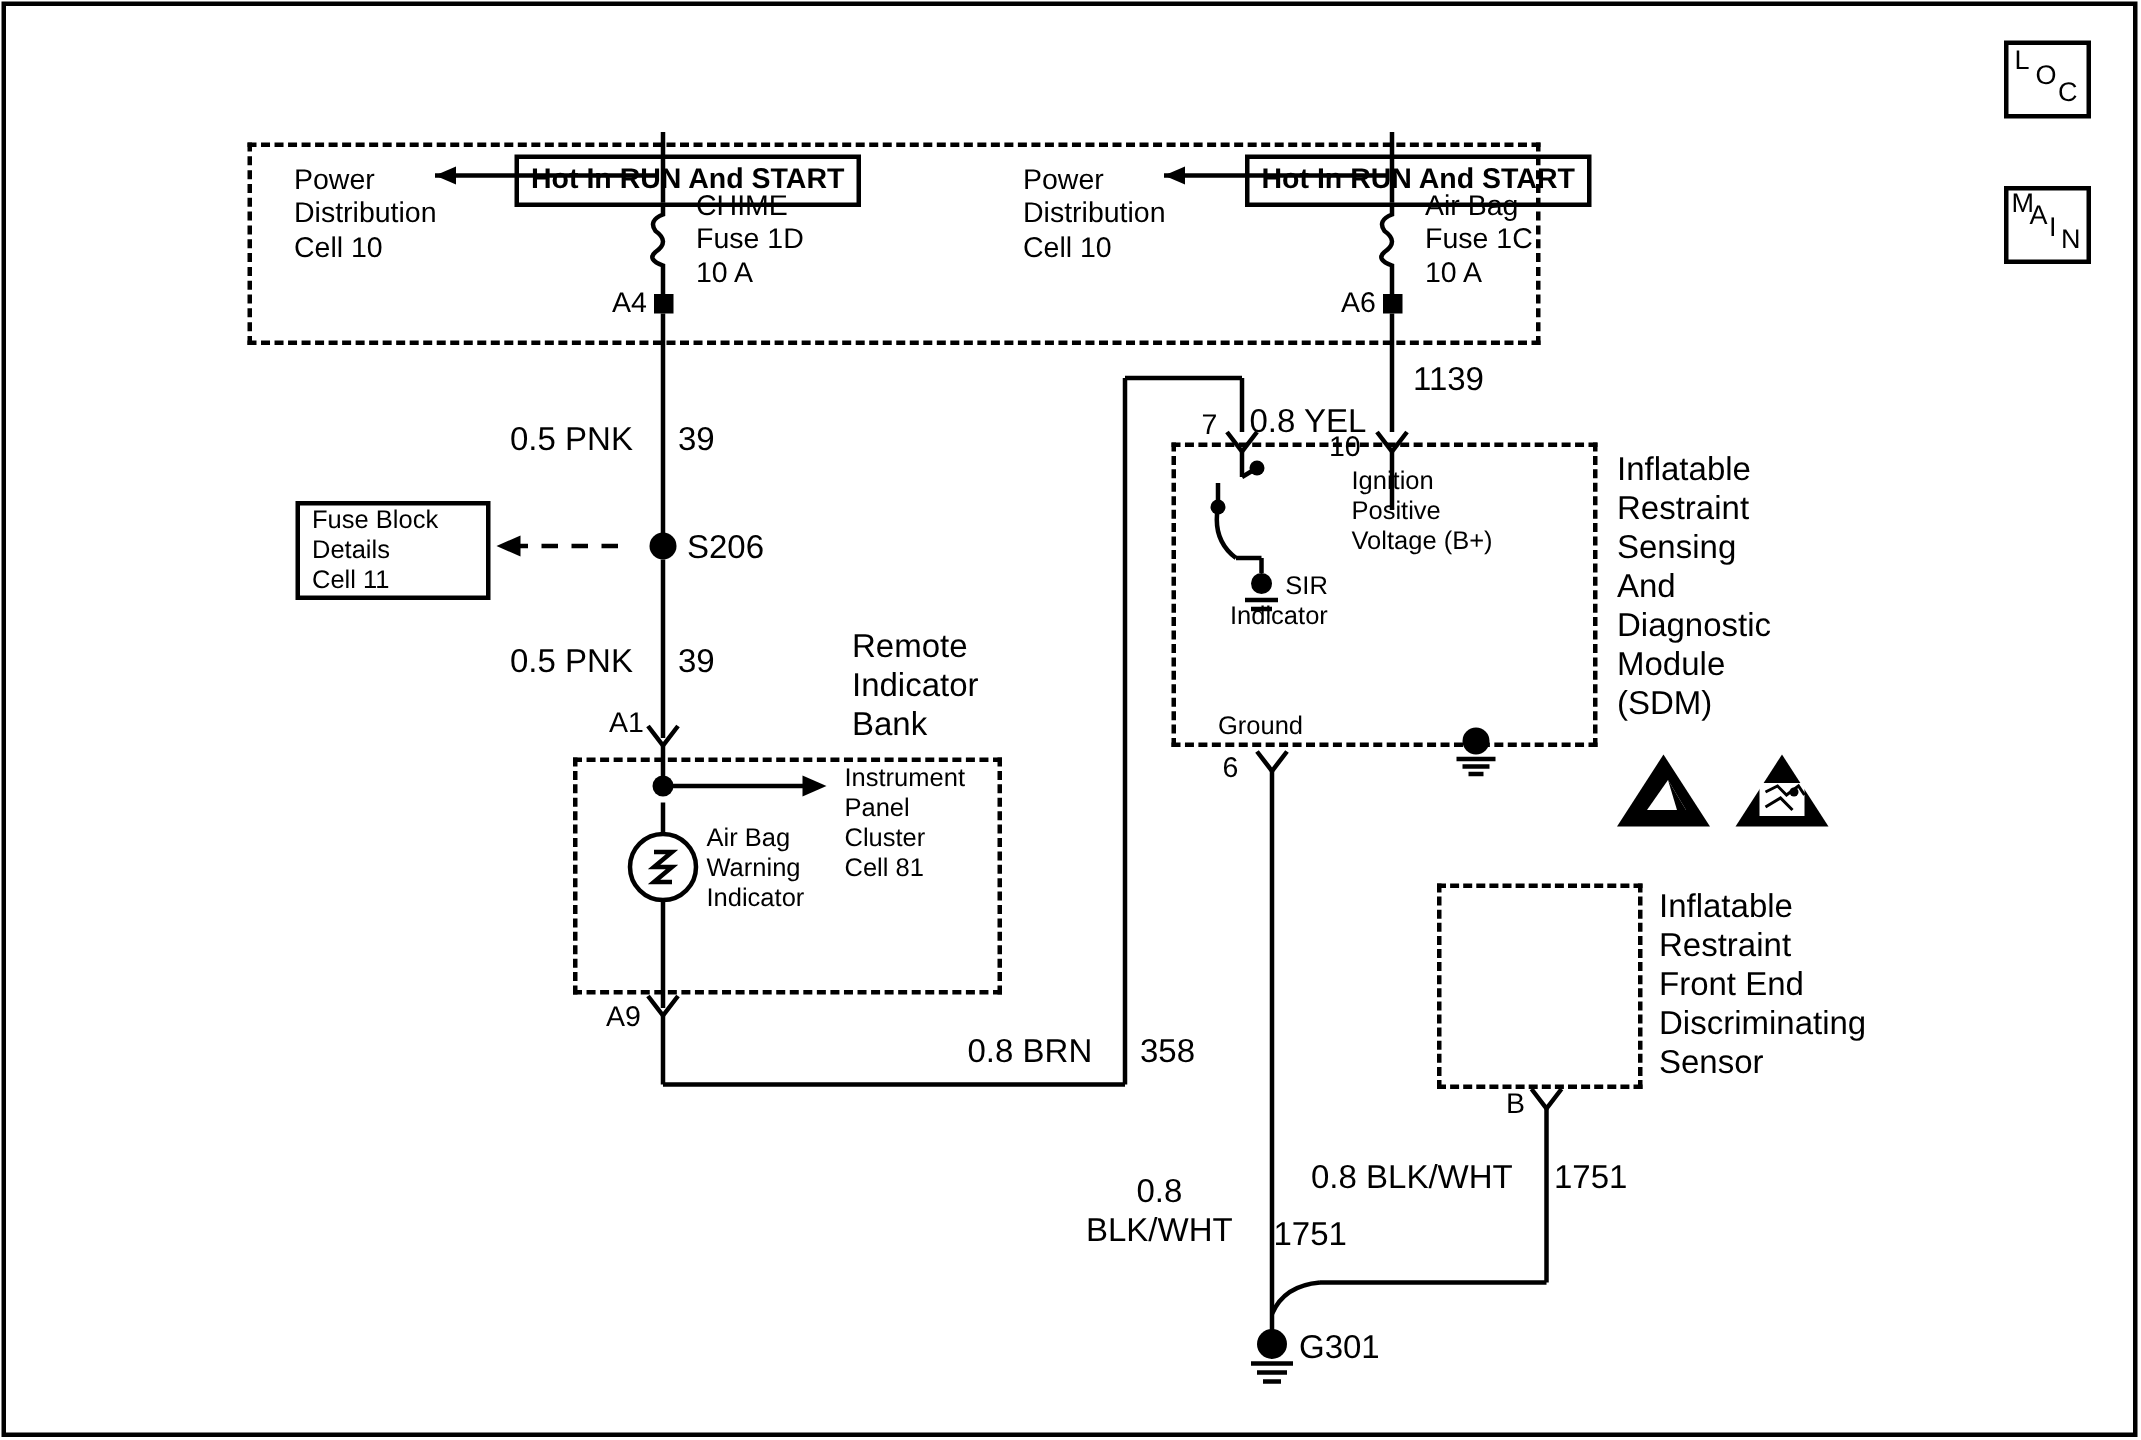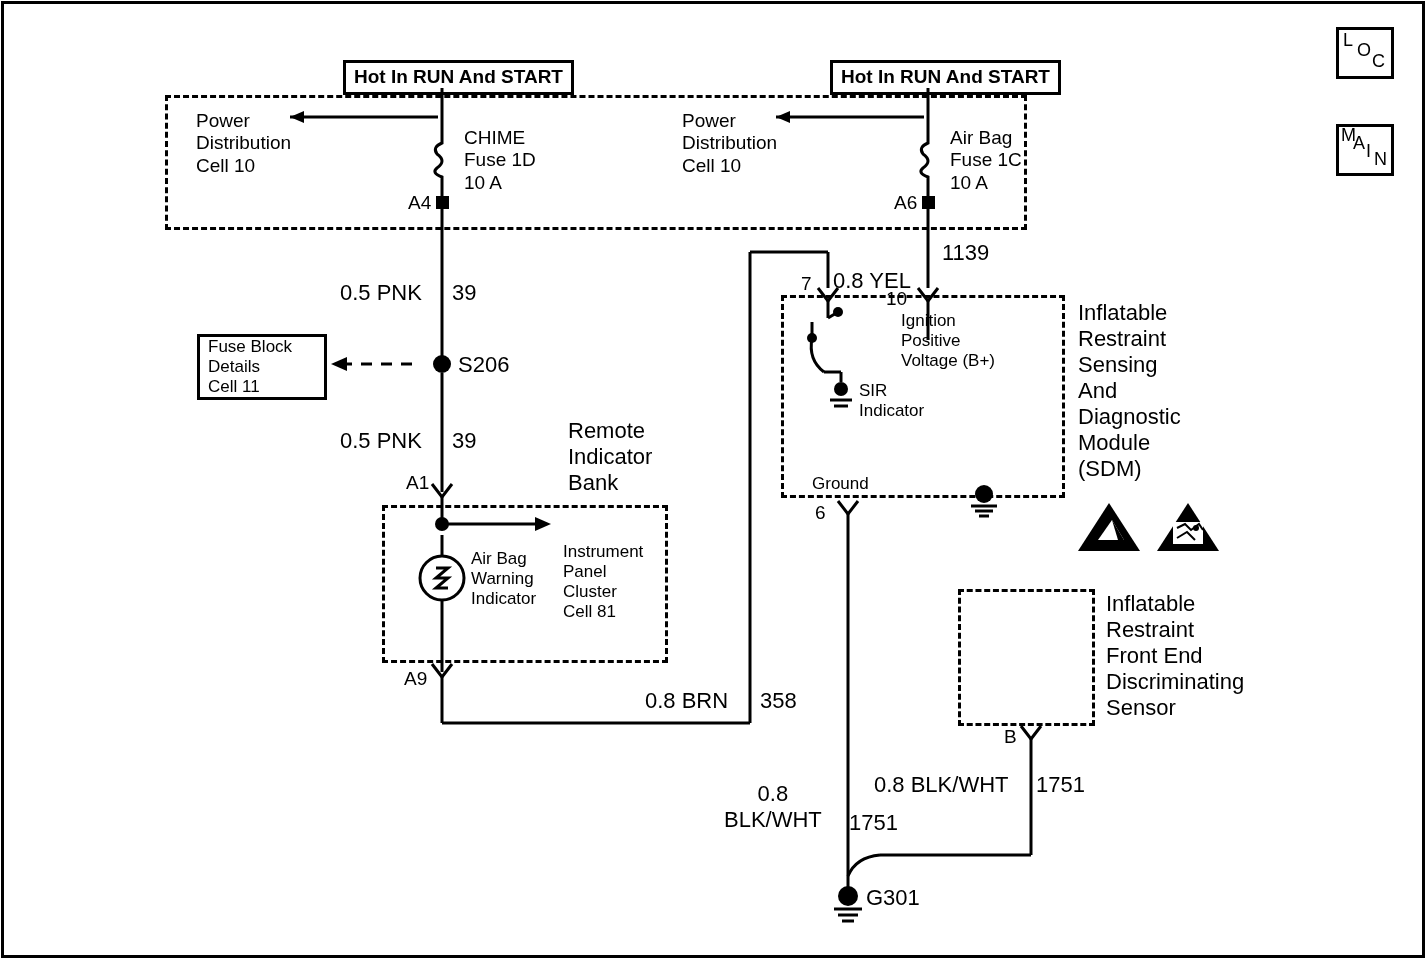--- a/index.html
+++ b/index.html
@@ -6,21 +6,21 @@
   body{font-family:"Liberation Sans", sans-serif;color:#000;}
   #root{position:relative;width:1427px;height:960px;overflow:hidden;background:#fff;}
   .txt{position:absolute;font-size:19px;line-height:1.18;white-space:pre;color:#000;}
   .txt.sm{font-size:17px;}
   .txt.bg{font-size:22px;}
   .dashbox{position:absolute;border:3px dashed #000;box-sizing:border-box;}
   .solidbox{position:absolute;border:3px solid #000;box-sizing:border-box;background:#fff;}
   .outerframe{position:absolute;left:1px;top:1px;width:1424px;height:957px;border:3px solid #000;box-sizing:border-box;}
   .cornerbox{position:absolute;border:3px solid #000;box-sizing:border-box;background:#fff;}
   svg{position:absolute;overflow:visible;}
-  .hotlabel{position:absolute;border:3px solid #000;background:#fff;font-size:19px;font-weight:bold;padding:3px 8px 4px 8px;box-sizing:border-box;white-space:nowrap;}
+  .hotlabel{position:absolute;border:3px solid #000;background:#fff;font-size:19px;font-weight:bold;padding:3px 8px 4px 8px;box-sizing:border-box;white-space:nowrap;margin-top:43px;}
 </style>
 </head>
 <body>
 
 <div id="root">
 
   <div class="outerframe"></div>
 
   <div class="cornerbox" style="left:1336px;top:27px;width:58px;height:52px;">
     <div class="txt" style="left:4px;top:0px;font-size:18px;">L</div>
@@ -79,39 +79,39 @@
 
   <div class="txt bg" style="left:568px;top:418px;">Remote
 Indicator
 Bank</div>
   <div class="dashbox" style="left:382px;top:505px;width:286px;height:158px;"></div>
   <div class="txt" style="left:406px;top:472px;">A1</div>
   <div class="txt" style="left:404px;top:668px;">A9</div>
   <div class="txt sm" style="left:471px;top:549px;">Air Bag
 Warning
 Indicator</div>
-  <div class="txt sm" style="left:563px;top:509px;margin-top:33px;">Instrument
+  <div class="txt sm" style="left:563px;top:509px;">Instrument
 Panel
 Cluster
 Cell 81</div>
 
   <div class="dashbox" style="left:781px;top:295px;width:284px;height:203px;"></div>
   <div class="txt bg" style="left:1078px;top:300px;">Inflatable
 Restraint
 Sensing
 And
 Diagnostic
 Module
 (SDM)</div>
   <div class="txt" style="left:801px;top:273px;">7</div>
   <div class="txt" style="left:886px;top:288px;">10</div>
   <div class="txt sm" style="left:901px;top:311px;">Ignition
 Positive
 Voltage (B+)</div>
-  <div class="txt sm" style="left:859px;top:381px;">SIR
+  <div class="txt sm" style="left:820px;top:381px;text-align:right;">SIR
 Indicator</div>
   <div class="txt sm" style="left:812px;top:474px;">Ground</div>
   <div class="txt" style="left:815px;top:502px;">6</div>
 
   <div class="dashbox" style="left:958px;top:589px;width:137px;height:137px;"></div>
   <div class="txt bg" style="left:1106px;top:591px;">Inflatable
 Restraint
 Front End
 Discriminating
 Sensor</div>

